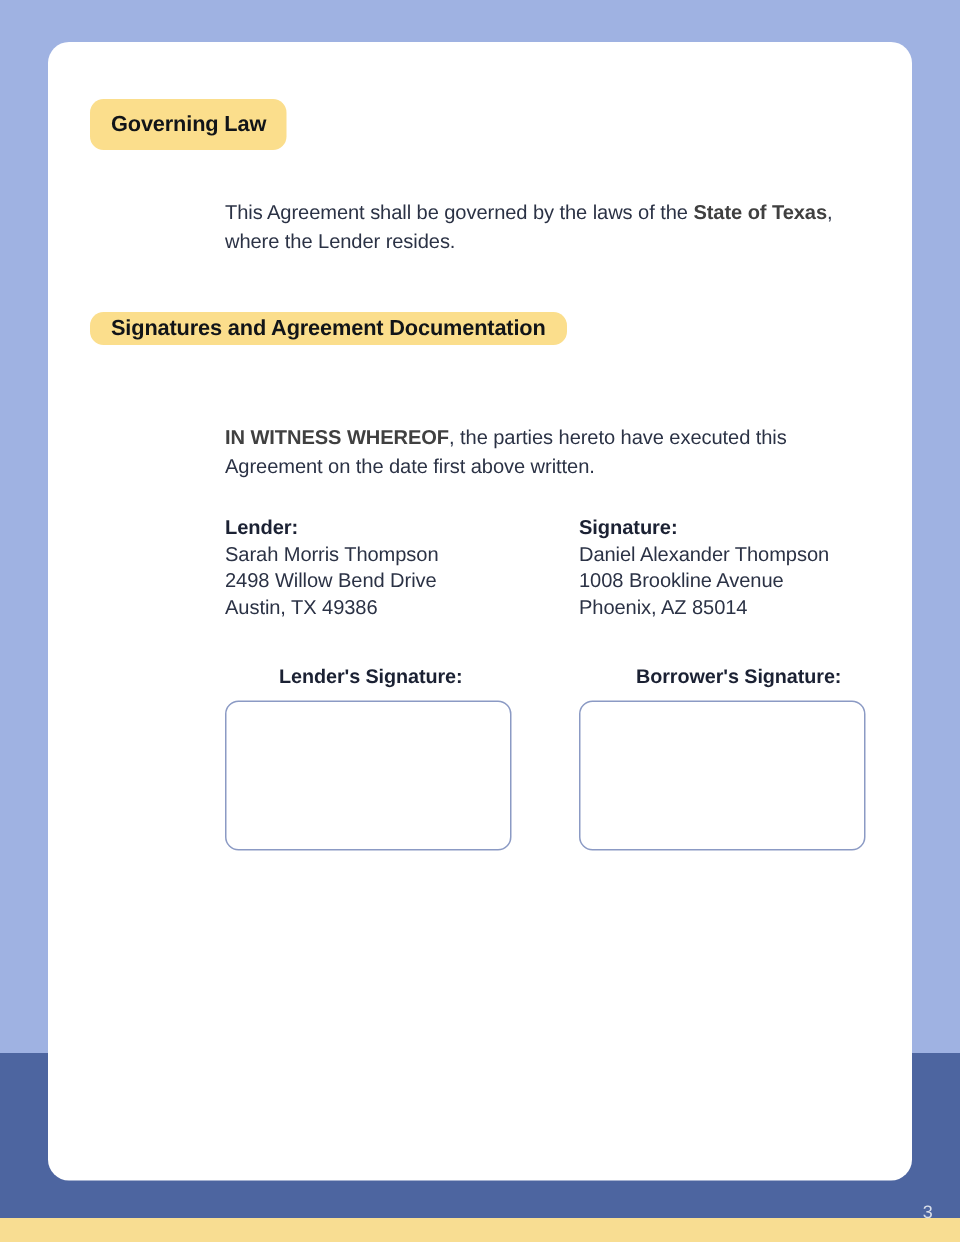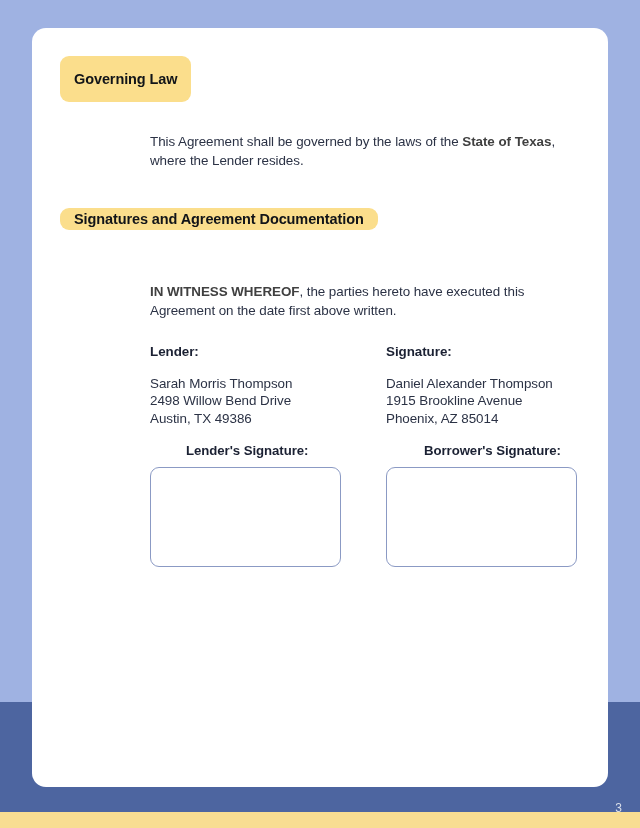--- a/index.html
+++ b/index.html
@@ -60,22 +60,22 @@
     font-weight: bold;
     font-size: 14.5px;
     letter-spacing: -0.1px;
     display: flex;
     align-items: center;
     padding: 0 14px;
     white-space: nowrap;
   }
   .badge-governing {
     left: 28px;
-    top: 28px;
-    height: 46px;
+    top: 38px;
+    height: 34px;
     text-align: right;
   }
   .badge-signatures {
     left: 28px;
     top: 180px;
     height: 22px;
   }
 
   
   .para {
@@ -107,21 +107,21 @@
     font-size: 13.4px;
     line-height: 17.6px;
     letter-spacing: -0.05px;
   }
   .party-lender  { left: 118px; top: 315px; width: 210px; }
   .party-borrower{ left: 354px; top: 315px; width: 215px; }
   .party-title {
     display: block;
     font-weight: bold;
     color: #1b2133;
-    margin-bottom: 14px;
+    margin-bottom: 0;
   }
   .party-line { display: block; }
 
   
   .sig-label {
     position: absolute;
     font-weight: bold;
     font-size: 13.2px;
     color: #1b2133;
     letter-spacing: -0.05px;
@@ -186,21 +186,21 @@
     <div class="party party-lender">
       <span class="party-title party-line">Lender:</span>
       <span class="party-line">Sarah Morris Thompson</span>
       <span class="party-line">2498 Willow Bend Drive</span>
       <span class="party-line">Austin, TX 49386</span>
     </div>
 
     <div class="party party-borrower">
       <span class="party-title party-line">Signature:</span>
       <span class="party-line">Daniel Alexander Thompson</span>
-      <span class="party-line">1915 Brookline Avenue</span>
+      <span class="party-line">1008 Brookline Avenue</span>
       <span class="party-line">Phoenix, AZ 85014</span>
     </div>
 
     <div class="sig-label sig-label-lender">Lender's Signature:</div>
     <div class="sig-label sig-label-borrower">Borrower's Signature:</div>
 
     <div class="sig-box sig-box-lender"></div>
     <div class="sig-box sig-box-borrower"></div>
 
   </div>

